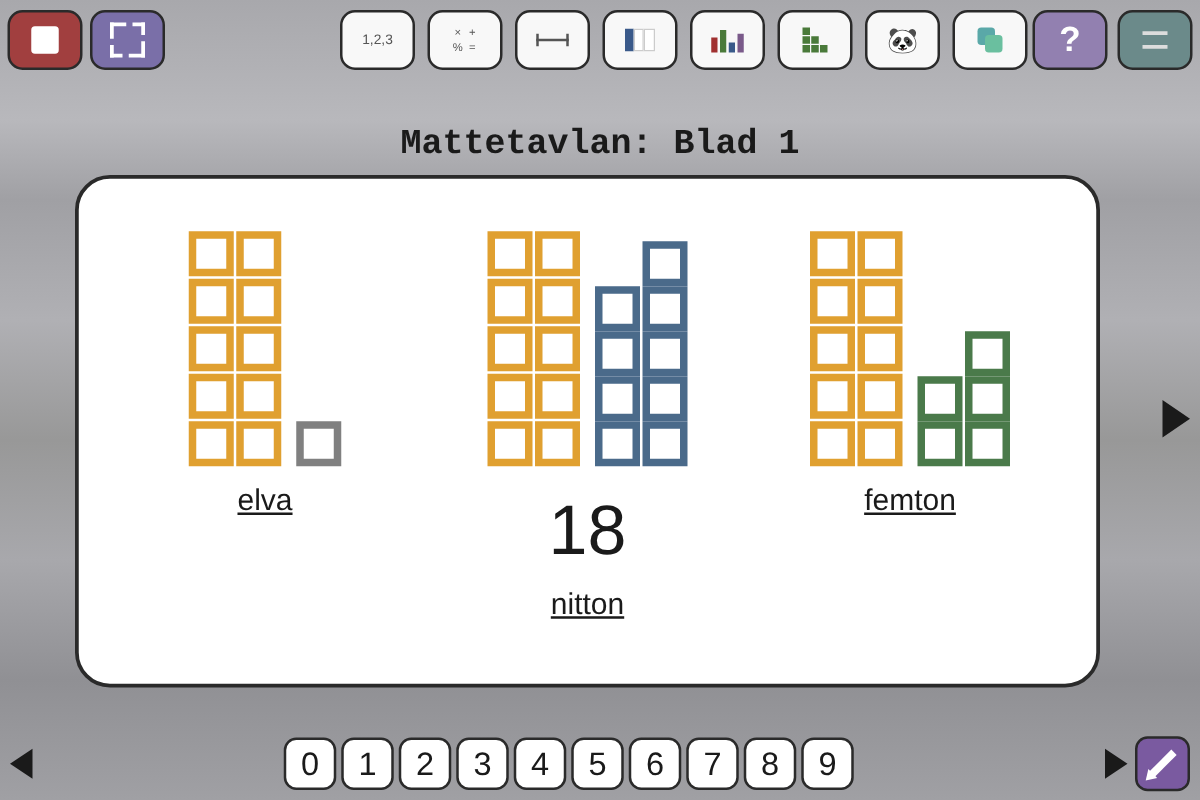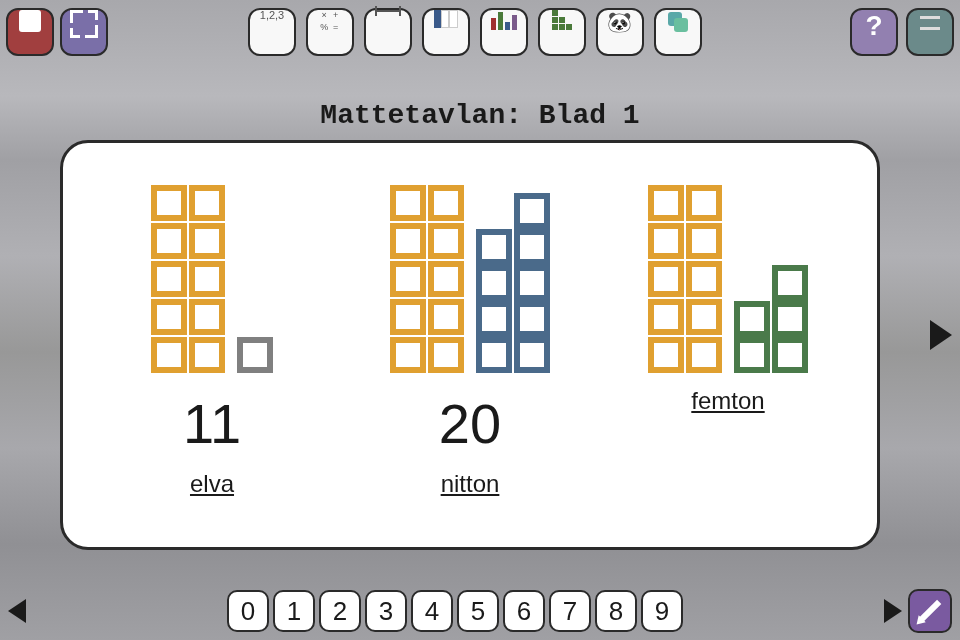--- a/index.html
+++ b/index.html
@@ -21,25 +21,26 @@
       height: 52px;
       display: flex;
       align-items: center;
       padding: 0 6px;
     }
     .top-left { display: flex; gap: 6px; }
     .top-center { display: flex; gap: 10px; margin-left: 140px; }
     .top-right { display: flex; gap: 8px; margin-left: auto; }
     
     .btn {
-      width: 48px;
+      width: 60px;
       height: 48px;
       border-radius: 12px;
       border: 2px solid #2a2a2a;
       display: flex;
+      align-items: center;
       justify-content: center;
       cursor: pointer;
       font-size: 14px;
       position: relative;
     }
     .btn-red { background: #a13f3f; }
     .btn-purple { background: #7a6fa8; }
     .btn-white { background: #f8f8f8; }
     .btn-teal { background: #6b8a8a; }
     .btn-lav { background: #9280b0; }
@@ -331,21 +332,20 @@
           <div class="cube orange"></div>
         <div class="cube orange"></div>
           <div class="cube orange"></div>
       </div>
       <div class="extra">
         <div class="row">
             <div class="cube gray"></div>
           </div>
       </div>
     </div>
-    <div class="num">11</div>
     <div class="word">elva</div>
   </div>
 
   <div class="col">
     <div class="viz">
       <div class="tower">
         <div class="cube orange"></div>
           <div class="cube orange"></div>
         <div class="cube orange"></div>
           <div class="cube orange"></div>
@@ -372,21 +372,21 @@
         <div class="row">
             <div class="cube blue"></div>
             <div class="cube blue"></div>
           </div>
         <div class="row">
             <div style="width:36px"></div>
             <div class="cube blue"></div>
           </div>
       </div>
     </div>
-    <div class="num">20</div>
+    <div class="num">18</div>
     <div class="word">nitton</div>
   </div>
 
   <div class="col">
     <div class="viz">
       <div class="tower">
         <div class="cube orange"></div>
           <div class="cube orange"></div>
         <div class="cube orange"></div>
           <div class="cube orange"></div>

